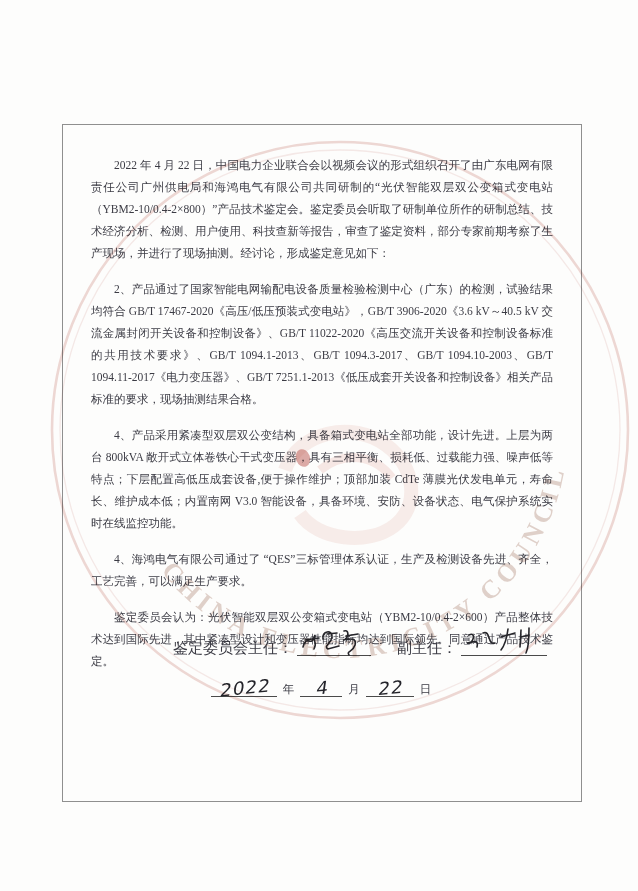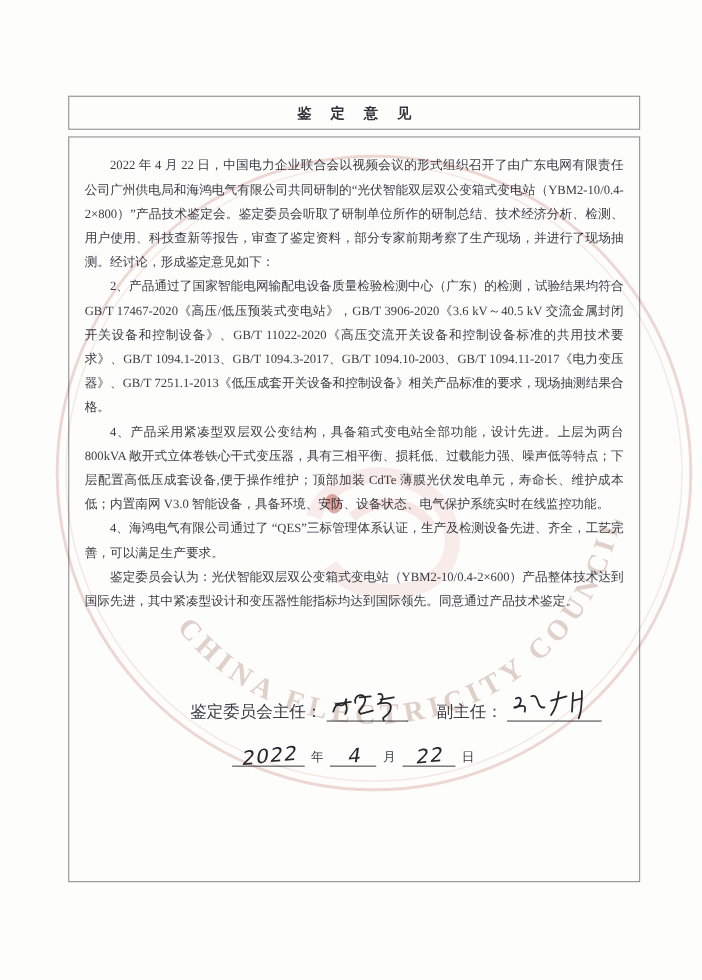--- a/index.html
+++ b/index.html
@@ -17,21 +17,21 @@
   .title-box .title{
     font-size:13px;font-weight:bold;letter-spacing:7px;color:#33333a;
     padding-left:7px; 
   }
   .content-box{
     position:absolute;left:62px;top:124px;width:520px;height:678px;
     border:1px solid #8f8f8f;box-sizing:border-box;
     padding:15px 14px 0 14px;
     color:#3b3b44;font-size:11.5px;line-height:22px;text-align:justify;
   }
-  .content-box p{margin:0;text-indent:2em;}
+  .content-box p{margin:14px;text-indent:2em;}
   .sig-row{
     position:absolute;left:110px;top:502px;right:30px;
     display:flex;align-items:flex-end;white-space:nowrap;
   }
   .sig-label{font-size:15px;line-height:16px;color:#3b3b44;}
   .sig-line{
     position:relative;height:28px;border-bottom:1px solid #4a4a4a;
     margin:0 4px;
   }
   .sig-line.w1{width:74px;}
@@ -58,23 +58,20 @@
   .watermark{
     position:absolute;inset:0;z-index:3;pointer-events:none;
     mix-blend-mode:multiply;
   }
 </style>
 </head>
 <body>
 
 <div class="page">
 
-  <div class="title-box">
-    <span class="title">鉴 定 意 见</span>
-  </div>
 
   <div class="content-box">
     <p>2022 年 4 月 22 日，中国电力企业联合会以视频会议的形式组织召开了由广东电网有限责任公司广州供电局和海鸿电气有限公司共同研制的“光伏智能双层双公变箱式变电站（YBM2-10/0.4-2×800）”产品技术鉴定会。鉴定委员会听取了研制单位所作的研制总结、技术经济分析、检测、用户使用、科技查新等报告，审查了鉴定资料，部分专家前期考察了生产现场，并进行了现场抽测。经讨论，形成鉴定意见如下：</p>
     <p>2、产品通过了国家智能电网输配电设备质量检验检测中心（广东）的检测，试验结果均符合 GB/T 17467-2020《高压/低压预装式变电站》，GB/T 3906-2020《3.6 kV～40.5 kV 交流金属封闭开关设备和控制设备》、GB/T 11022-2020《高压交流开关设备和控制设备标准的共用技术要求》、GB/T 1094.1-2013、GB/T 1094.3-2017、GB/T 1094.10-2003、GB/T 1094.11-2017《电力变压器》、GB/T 7251.1-2013《低压成套开关设备和控制设备》相关产品标准的要求，现场抽测结果合格。</p>
     <p>4、产品采用紧凑型双层双公变结构，具备箱式变电站全部功能，设计先进。上层为两台 800kVA 敞开式立体卷铁心干式变压器，具有三相平衡、损耗低、过载能力强、噪声低等特点；下层配置高低压成套设备,便于操作维护；顶部加装 CdTe 薄膜光伏发电单元，寿命长、维护成本低；内置南网 V3.0 智能设备，具备环境、安防、设备状态、电气保护系统实时在线监控功能。</p>
     <p>4、海鸿电气有限公司通过了 “QES”三标管理体系认证，生产及检测设备先进、齐全，工艺完善，可以满足生产要求。</p>
     <p>鉴定委员会认为：光伏智能双层双公变箱式变电站（YBM2-10/0.4-2×600）产品整体技术达到国际先进，其中紧凑型设计和变压器性能指标均达到国际领先。同意通过产品技术鉴定。</p>
 
     <div class="sig-row">
       <span class="sig-label">鉴定委员会主任：</span>

